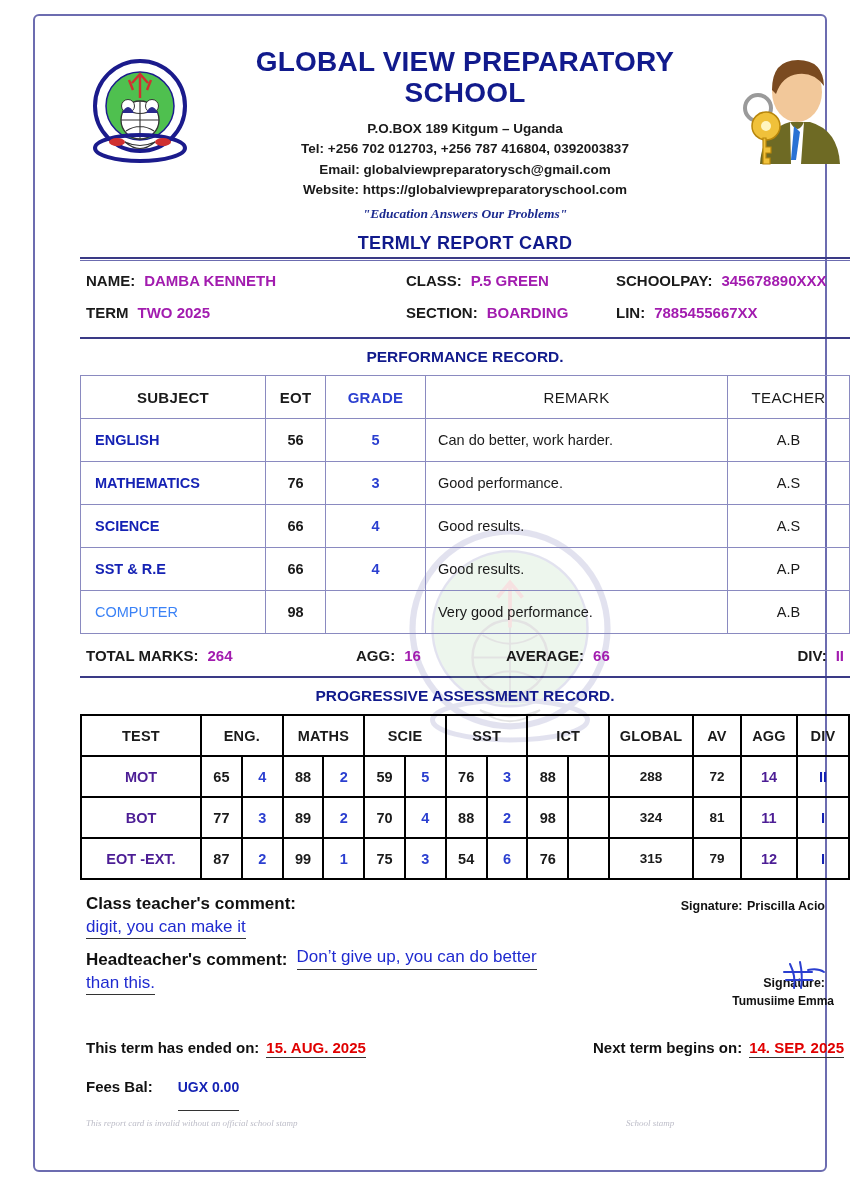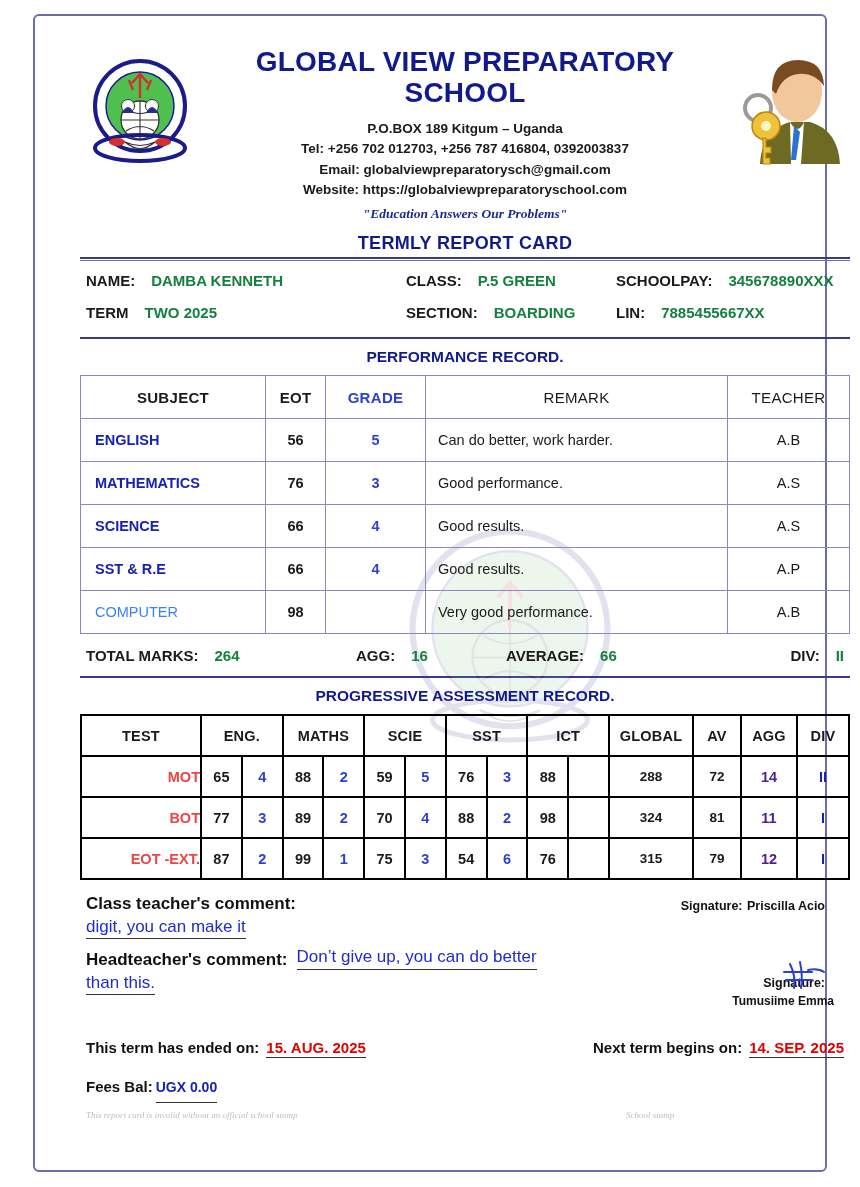--- a/index.html
+++ b/index.html
@@ -86,21 +86,21 @@
   .info-row {
     display: flex;
     font-size: 15px;
     font-weight: bold;
     color: #1a1a1a;
     margin-bottom: 15px;
     align-items: baseline;
   }
   .info-row:last-child { margin-bottom: 6px; }
   .lbl { color: #1a1a1a; }
-  .val { color: #15803d; margin-left: 16px; }
+  .val { color: #a21caf; margin-left: 9px; }
   .c1 { width: 320px; }
   .c2 { width: 210px; }
   .c3 { flex: 1; }
 
   
   .section-title {
     text-align: center;
     color: #111a8c;
     font-weight: bold;
     font-size: 15.5px;
@@ -154,21 +154,21 @@
     height: 41px;
   }
   .prog-table thead th { font-size: 14.5px; letter-spacing: .2px; }
   .prog-table .w-test { width: 120px; }
   .prog-table .w-mark { width: 44px; }
   .prog-table .w-grade { width: 37px; }
   .prog-table .w-total { width: 84px; }
   .prog-table .w-av { width: 48px; }
   .prog-table .w-agg { width: 56px; }
   .prog-table .w-div { width: 52px; }
-  .prog-table td.test-name { text-align: right; color: #ef4444; }
+  .prog-table td.test-name { text-align: center; color: #4c1d95; }
   .prog-table td.gradecell { color: #2b3fd0; }
   .prog-table td.aggcell { color: #4c1d95; }
   .prog-table td.divcell { color: #1522b4; }
   .prog-table td.totalcell, .prog-table td.avcell { font-size: 13.5px; }
 
   
   .comments { position: relative; z-index: 2; padding: 14px 6px 0 6px; }
   .cmt-block { position: relative; }
   .cmt-line { display: flex; align-items: flex-end; }
   .cmt-label { font-size: 17px; font-weight: bold; color: #111; white-space: nowrap; }
@@ -208,21 +208,21 @@
   }
   .term-lbl { font-size: 15px; font-weight: bold; color: #111; }
   .term-val {
     font-size: 15px; font-weight: bold; color: #e00000;
     border-bottom: 1.6px solid #333;
     margin-left: 7px; padding-bottom: 1px;
   }
   .fees-val {
     font-size: 14px; font-weight: bold; color: #1522b4;
     border-bottom: 1.6px solid #333;
-    margin-left: 3px; padding-bottom: 7px;
+    margin-left: 25px; padding-bottom: 15px;
   }
   .tiny-note {
     position: relative; z-index: 2;
     display: flex;
     font-family: "Liberation Serif", serif;
     font-style: italic;
     font-size: 9px;
     color: #bdbdc8;
     padding: 0 6px;
     margin-top: 7px;

